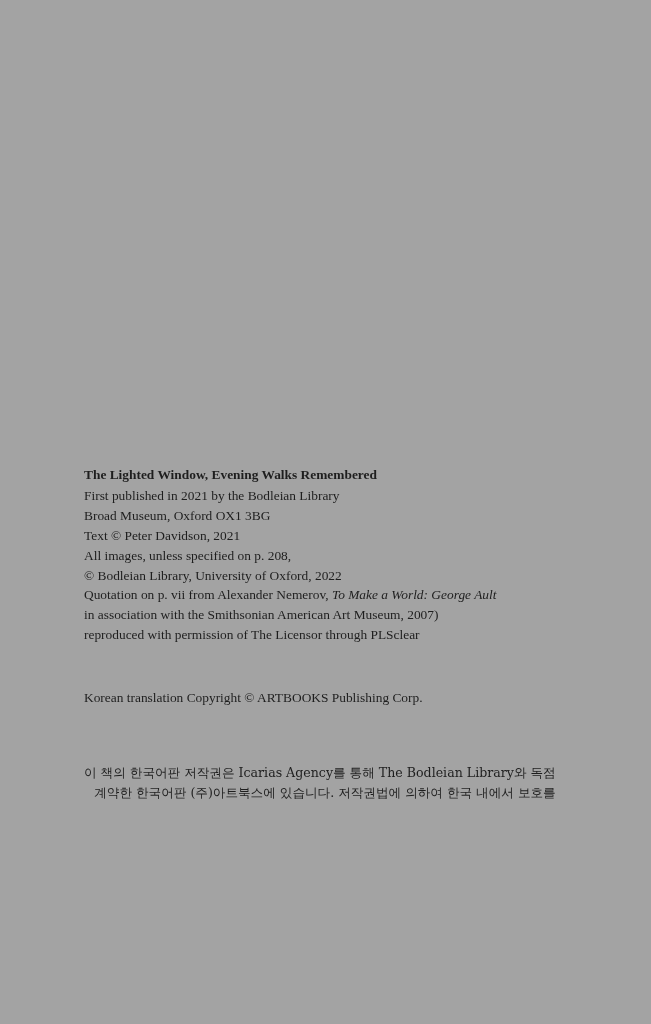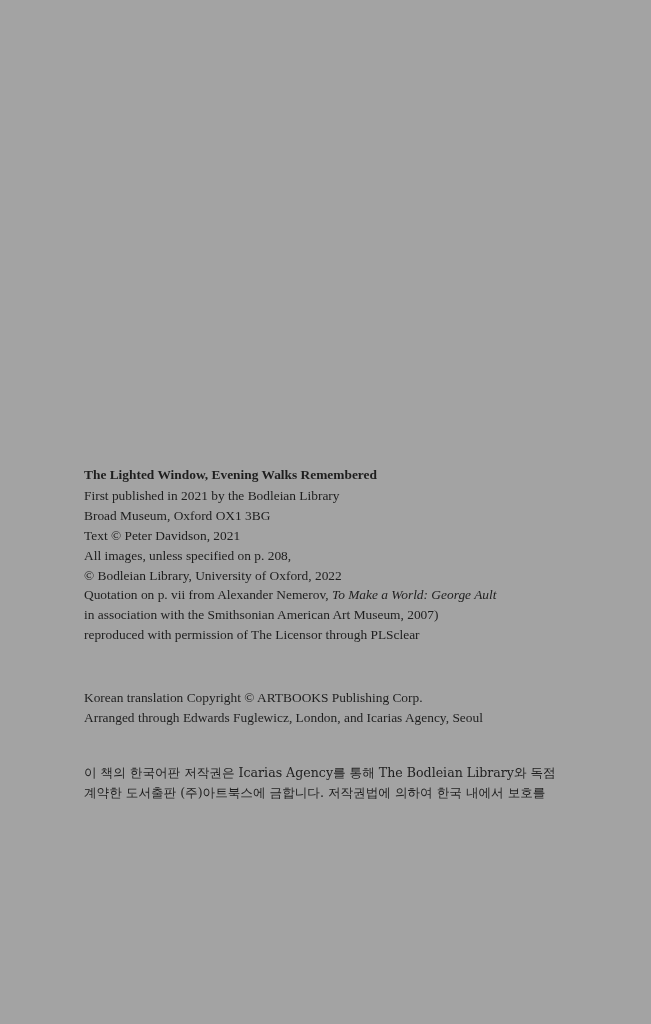--- a/index.html
+++ b/index.html
@@ -4,21 +4,21 @@
 <style>
   html, body { margin: 0; padding: 0; background: #ffffff; }
   body { width: 651px; height: 1024px; position: relative; overflow: hidden; }
   .page { position: absolute; left: 0; top: 0; width: 651px; height: 1024px; background: #a3a3a3; }
   .block { position: absolute; left: 84px; font-family: "Liberation Serif", "DejaVu Serif", serif; color: #1e1e1e; font-size: 13.4px; line-height: 19.9px; white-space: nowrap; }
   .title { top: 465px; font-weight: bold; }
   .pub { top: 486px; }
   .trans { top: 688px; }
   .korean { top: 763px; font-family: "DejaVu Serif", "Liberation Serif", serif; font-size: 12.6px; line-height: 20px; }
   .line { display: block; height: 19.9px; }
-  .korean .line { height: 20px; }
+  .korean .line { height: 20px; text-align: right; }
   em { }
 </style>
 </head>
 <body>
 
 <div class="page">
 
   <div class="block title">The Lighted Window, Evening Walks Remembered</div>
 
   <div class="block pub">
@@ -27,21 +27,20 @@
     <span class="line">Text © Peter Davidson, 2021</span>
     <span class="line">All images, unless specified on p. 208,</span>
     <span class="line">© Bodleian Library, University of Oxford, 2022</span>
     <span class="line"><span>Quotation on p. vii from Alexander Nemerov, </span><em>To Make a World: George Ault</em></span>
     <span class="line">in association with the Smithsonian American Art Museum, 2007)</span>
     <span class="line">reproduced with permission of The Licensor through PLSclear</span>
   </div>
 
   <div class="block trans">
     <span class="line">Korean translation Copyright © ARTBOOKS Publishing Corp.</span>
-    <span class="line">Arranged through Edwards Fuglewicz, London, and Icarias Agency, Seoul</span>
   </div>
 
   <div class="block korean">
     <span class="line">이 책의 한국어판 저작권은 Icarias Agency를 통해 The Bodleian Library와 독점</span>
-    <span class="line">계약한 도서출판 (주)아트북스에 금합니다. 저작권법에 의하여 한국 내에서 보호를</span>
+    <span class="line">계약한 한국어판 (주)아트북스에 있습니다. 저작권법에 의하여 한국 내에서 보호를</span>
   </div>
 
 </div>
 
 </body></html>

